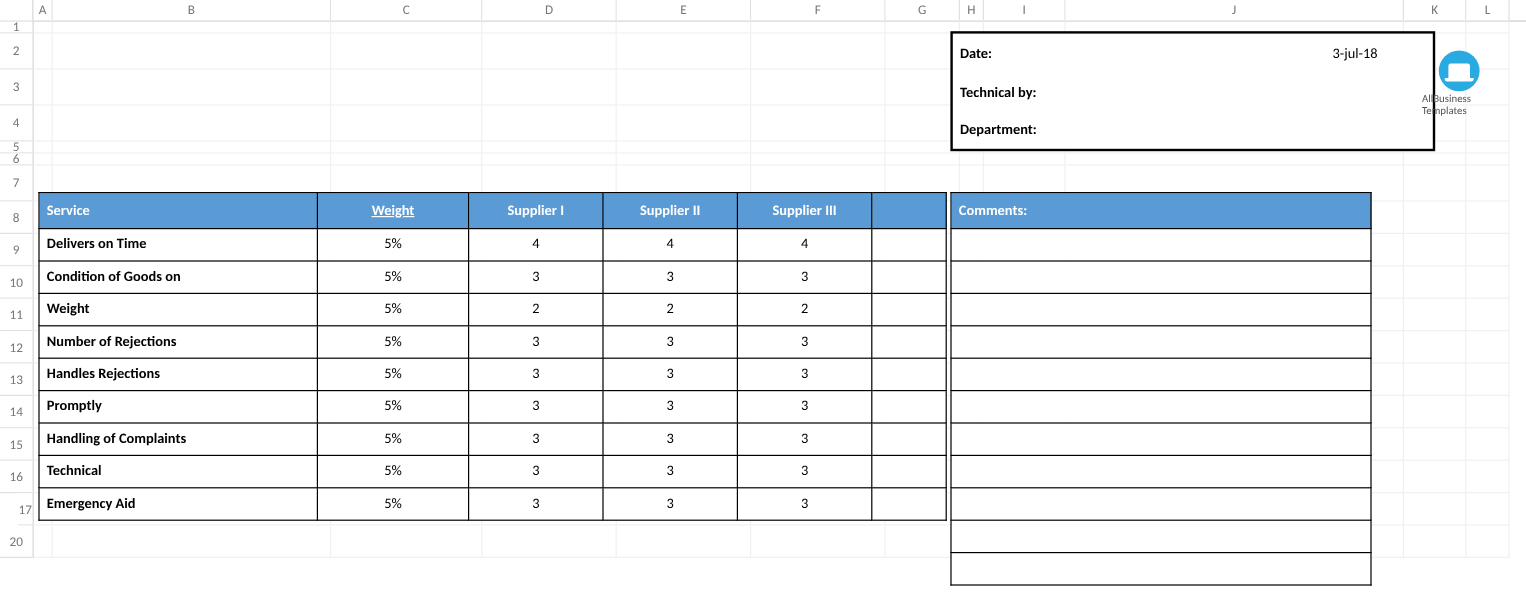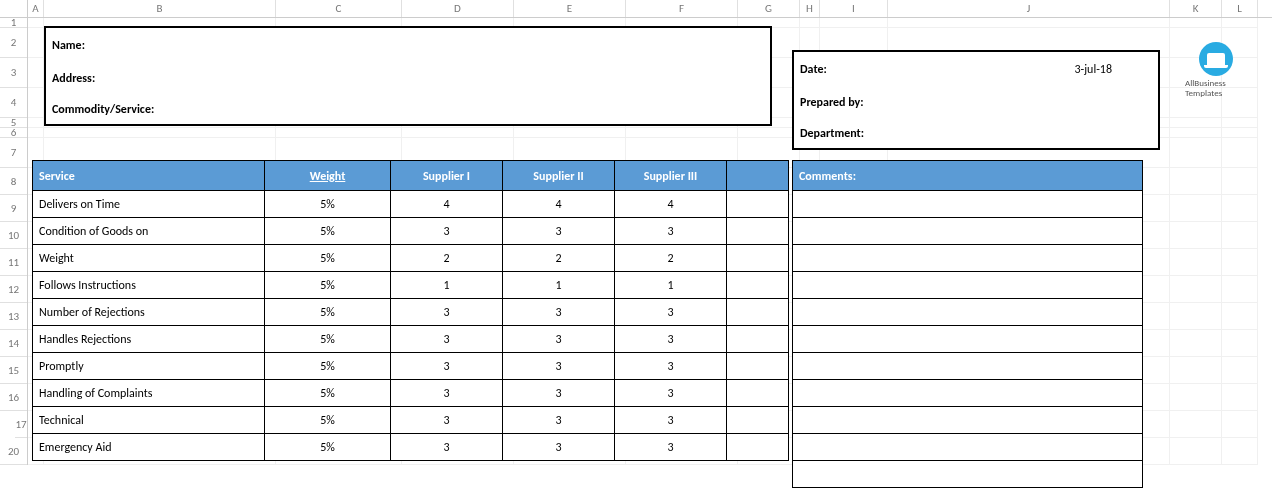--- a/index.html
+++ b/index.html
@@ -114,21 +114,21 @@
     font-size: 12px;
   }
   .data-table th.left { text-align: left; padding-left: 6px; }
   .data-table td {
     border: 1px solid #000;
     height: 27px;
     text-align: center;
     font-size: 12px;
     background: #fff;
   }
-  .data-table td.left { text-align: left; padding-left: 6px; }
+  .data-table td.left { text-align: left; padding-left: 6px; font-weight: bold; }
 
   
   .logo {
     position: absolute;
     text-align: left;
   }
   .logo-circle {
     width: 34px; height: 34px;
     border-radius: 50%;
     background: #29abe2;
@@ -438,39 +438,28 @@
           <div class="cell cG" style="height: 27px;"></div>
           <div class="cell cH" style="height: 27px;"></div>
           <div class="cell cI" style="height: 27px;"></div>
           <div class="cell cJ" style="height: 27px;"></div>
           <div class="cell cK" style="height: 27px;"></div>
           <div class="cell cL" style="height: 27px;"></div>
         </div>
       </div>
   </div>
 
-  <div class="info-box" style="left:44px; top:26px; width:728px; height:100px;">
-    <div class="info-row" style="height:33px;">
-      <span>Name:</span>
-    </div>
-    <div class="info-row" style="height:33px;">
-      <span>Address:</span>
-    </div>
-    <div class="info-row" style="height:30px;">
-      <span>Commodity/Service:</span>
-    </div>
-  </div>
-
-  <div class="info-box" style="left:792px; top:26px; width:368px; height:100px;margin-top:24px;">
+
+  <div class="info-box" style="left:792px; top:26px; width:404px; height:100px;">
     <div class="info-row" style="height:33px;">
       <span>Date:</span>
       <span class="value">3-jul-18</span>
     </div>
     <div class="info-row" style="height:33px;">
-      <span>Prepared by:</span>
+      <span>Technical by:</span>
     </div>
     <div class="info-row" style="height:30px;">
       <span>Department:</span>
     </div>
   </div>
 
   <div class="logo" style="left:1185px; top:42px; width:62px;">
     <div class="logo-circle">
       <div class="logo-laptop"></div>
     </div>
@@ -508,28 +497,20 @@
         </tr>
         <tr>
           <td class="left">Weight</td>
           <td>5%</td>
           <td>2</td>
           <td>2</td>
           <td>2</td>
           <td></td>
         </tr>
         <tr>
-          <td class="left">Follows Instructions</td>
-          <td>5%</td>
-          <td>1</td>
-          <td>1</td>
-          <td>1</td>
-          <td></td>
-        </tr>
-        <tr>
           <td class="left">Number of Rejections</td>
           <td>5%</td>
           <td>3</td>
           <td>3</td>
           <td>3</td>
           <td></td>
         </tr>
         <tr>
           <td class="left">Handles Rejections</td>
           <td>5%</td>

